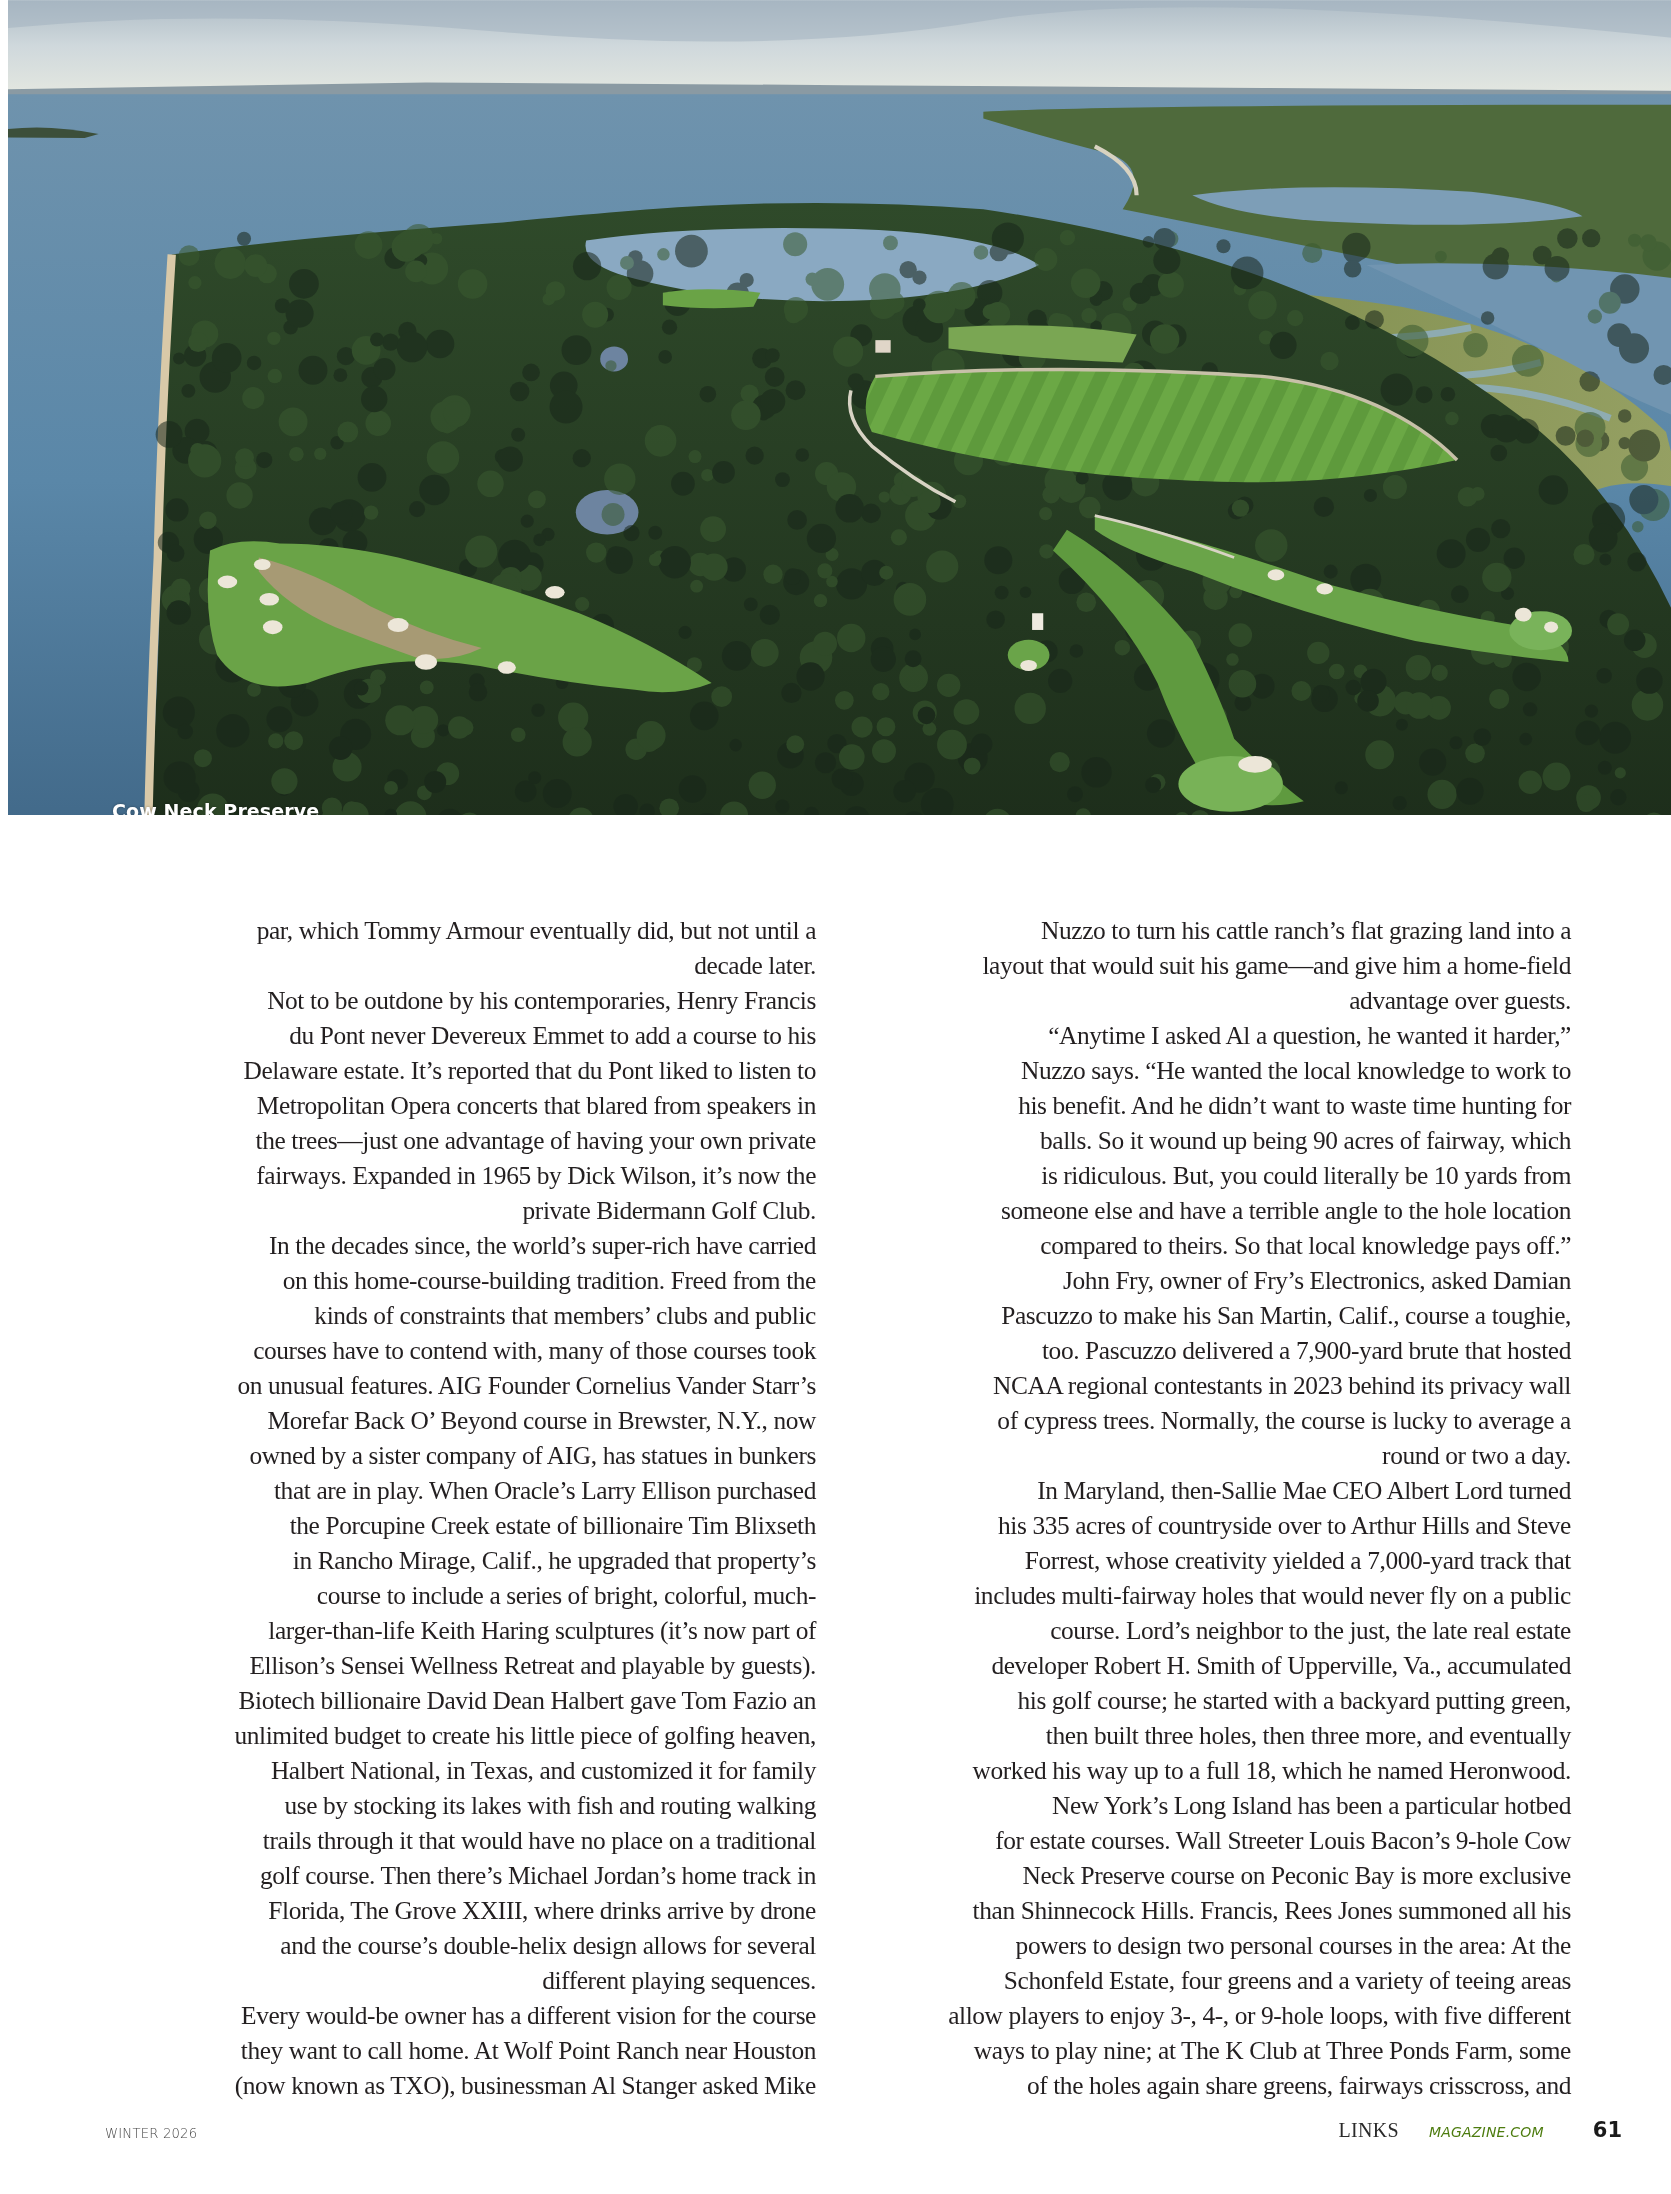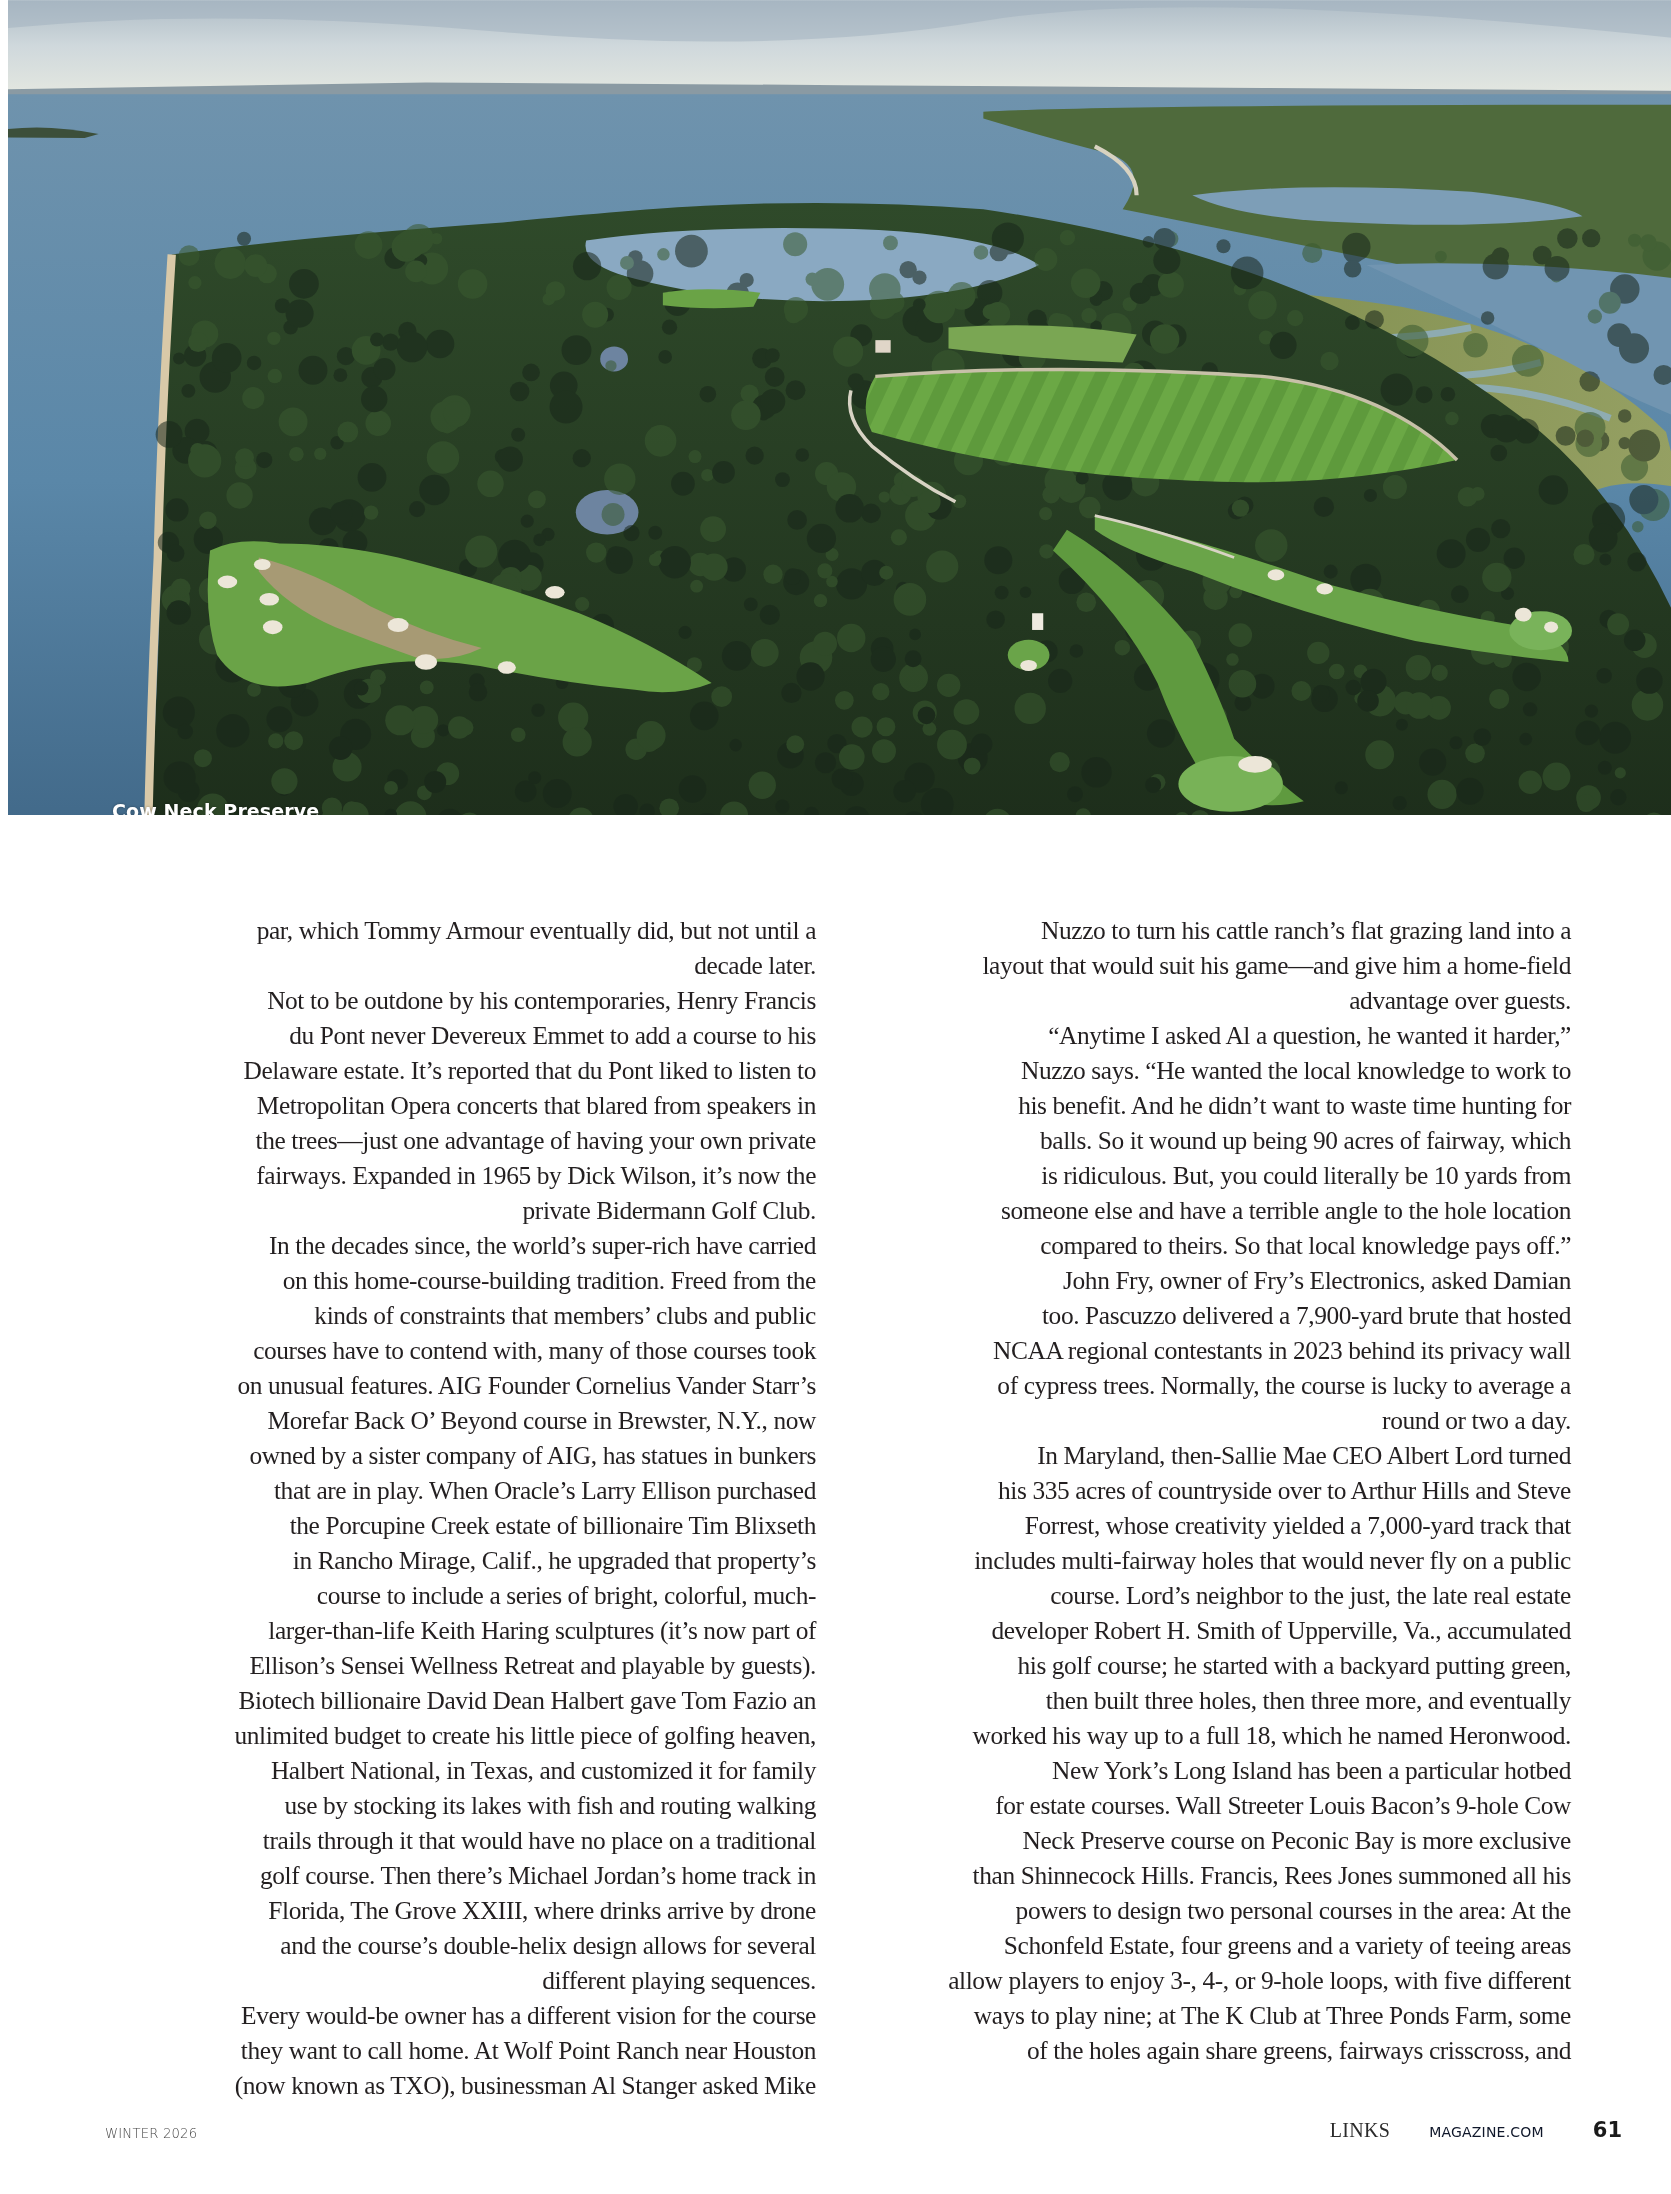--- a/index.html
+++ b/index.html
@@ -29,21 +29,21 @@
     font-family: "DejaVu Sans", sans-serif; font-size: 13.2px; color: #444;
     letter-spacing: 0.2px; font-weight: 300;
   }
   .footer-right {
     position: absolute; right: 50px; top: 2118px; display: flex; align-items: baseline; gap: 21px;
   }
   .brand-links {
     font-family: "Liberation Serif", serif; font-size: 20px; color: #2b2b2b; letter-spacing: 0.3px;
   }
   .brand-domain {
-    font-family: "DejaVu Sans", sans-serif; font-size: 14px; color: #0f172a; margin-left: 18px; letter-spacing: 0.2px;
+    font-family: "DejaVu Sans", sans-serif; font-size: 14px; color: #4d7c0f; margin-left: 9px; letter-spacing: 0.2px; font-style: italic;
   }
   .page-num {
     font-family: "DejaVu Sans", sans-serif; font-weight: bold; font-size: 21px; color: #1a1a1a; margin-left: 28px;
   }
 </style>
 </head>
 <body>
 
 <div class="photo" role="img" aria-label="Aerial view of a golf course on a wooded peninsula surrounded by bay water">
   <svg width="1672" height="867" viewBox="0 0 2400 1244" xmlns="http://www.w3.org/2000/svg">
@@ -854,20 +854,21 @@
       <span class="ln">“Anytime I asked Al a question, he wanted it harder,”</span>
       <span class="ln">Nuzzo says. “He wanted the local knowledge to work to</span>
       <span class="ln">his benefit. And he didn’t want to waste time hunting for</span>
       <span class="ln">balls. So it wound up being 90 acres of fairway, which</span>
       <span class="ln">is ridiculous. But, you could literally be 10 yards from</span>
       <span class="ln">someone else and have a terrible angle to the hole location</span>
       <span class="ln">compared to theirs. So that local knowledge pays off.”</span>
     </p>
     <p>
       <span class="ln">John Fry, owner of Fry’s Electronics, asked Damian</span>
+      <span class="ln">Pascuzzo to make his San Martin, Calif., course a toughie,</span>
       <span class="ln">too. Pascuzzo delivered a 7,900-yard brute that hosted</span>
       <span class="ln">NCAA regional contestants in 2023 behind its privacy wall</span>
       <span class="ln">of cypress trees. Normally, the course is lucky to average a</span>
       <span class="ln">round or two a day.</span>
     </p>
     <p>
       <span class="ln">In Maryland, then-Sallie Mae CEO Albert Lord turned</span>
       <span class="ln">his 335 acres of countryside over to Arthur Hills and Steve</span>
       <span class="ln">Forrest, whose creativity yielded a 7,000-yard track that</span>
       <span class="ln">includes multi-fairway holes that would never fly on a public</span>

